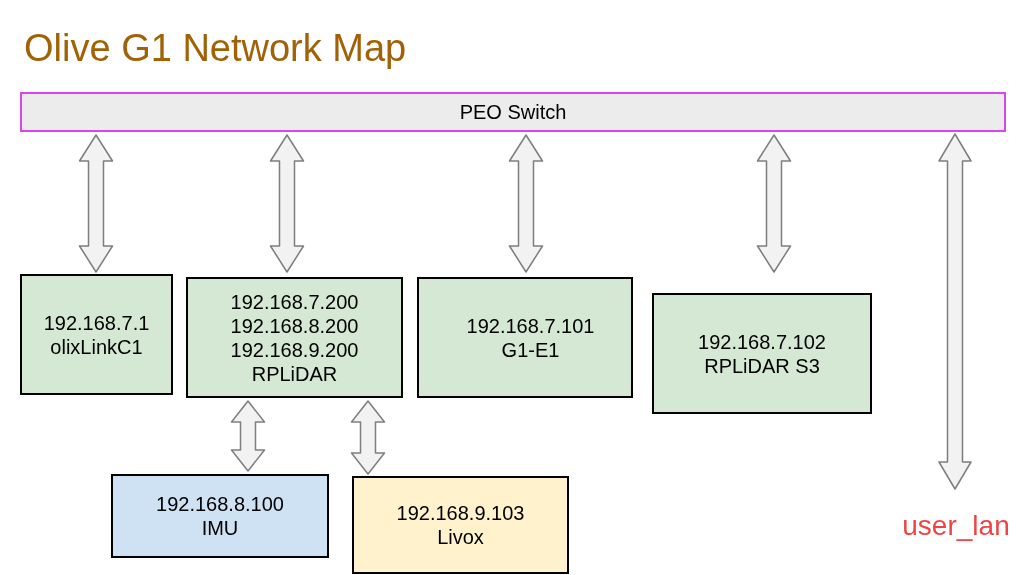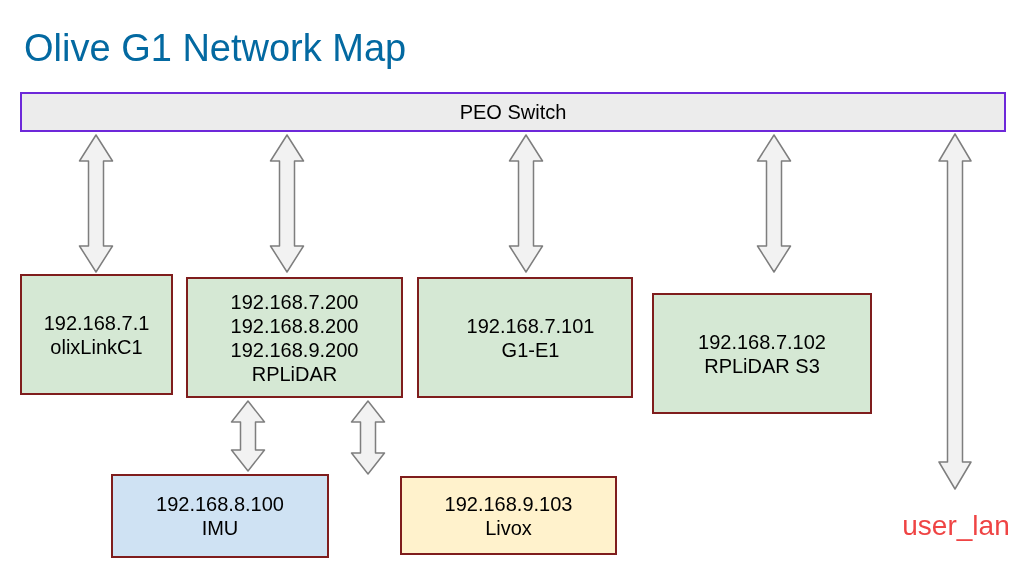--- a/index.html
+++ b/index.html
@@ -14,58 +14,58 @@
     height: 575px;
     background: #ffffff;
     overflow: hidden;
   }
   .diagram-title {
     position: absolute;
     left: 24px;
     top: 27px;
     font-size: 38px;
     font-weight: 400;
-    color: #0369a1;
+    color: #a16207;
     white-space: nowrap;
   }
   .switch-bar {
     position: absolute;
     left: 20px;
     top: 92px;
     width: 986px;
     height: 40px;
     background: #ececec;
-    border: 2px solid #6d28d9;
+    border: 2px solid #d946ef;
     display: flex;
     align-items: center;
     justify-content: center;
     font-size: 20px;
     color: #000000;
   }
   .node {
     position: absolute;
-    border: 2px solid #7f1d1d;
+    border: 2px solid #000000;
     display: flex;
     flex-direction: column;
     align-items: center;
     justify-content: center;
     text-align: center;
     font-size: 20px;
     line-height: 24px;
     color: #000000;
   }
   .node.green  { background: #d5e8d4; }
   .node.blue   { background: #cfe2f3; align-items: center; }
   .node.yellow { background: #fff2cc; }
   .node-olixlinkc1 { left: 20px;  top: 274px; width: 153px; height: 121px; }
   .node-minipc     { left: 186px; top: 277px; width: 217px; height: 121px; }
   .node-g1e1       { left: 417px; top: 277px; width: 216px; height: 121px; padding-left: 11px; }
   .node-rplidar    { left: 652px; top: 277px; width: 220px; height: 121px; margin-top: 16px; }
   .node-imu        { left: 111px; top: 474px; width: 218px; height: 84px; }
-  .node-livox      { left: 352px; top: 476px; width: 217px; height: 79px; margin-left: 48px; }
+  .node-livox      { left: 352px; top: 476px; width: 217px; height: 98px; }
   .arrow { position: absolute; }
   .arrow polygon {
     fill: #f2f2f2;
     stroke: #7e7e7e;
     stroke-width: 1.5;
     stroke-linejoin: round;
   }
   .external-label {
     position: absolute;
     left: 898px;

